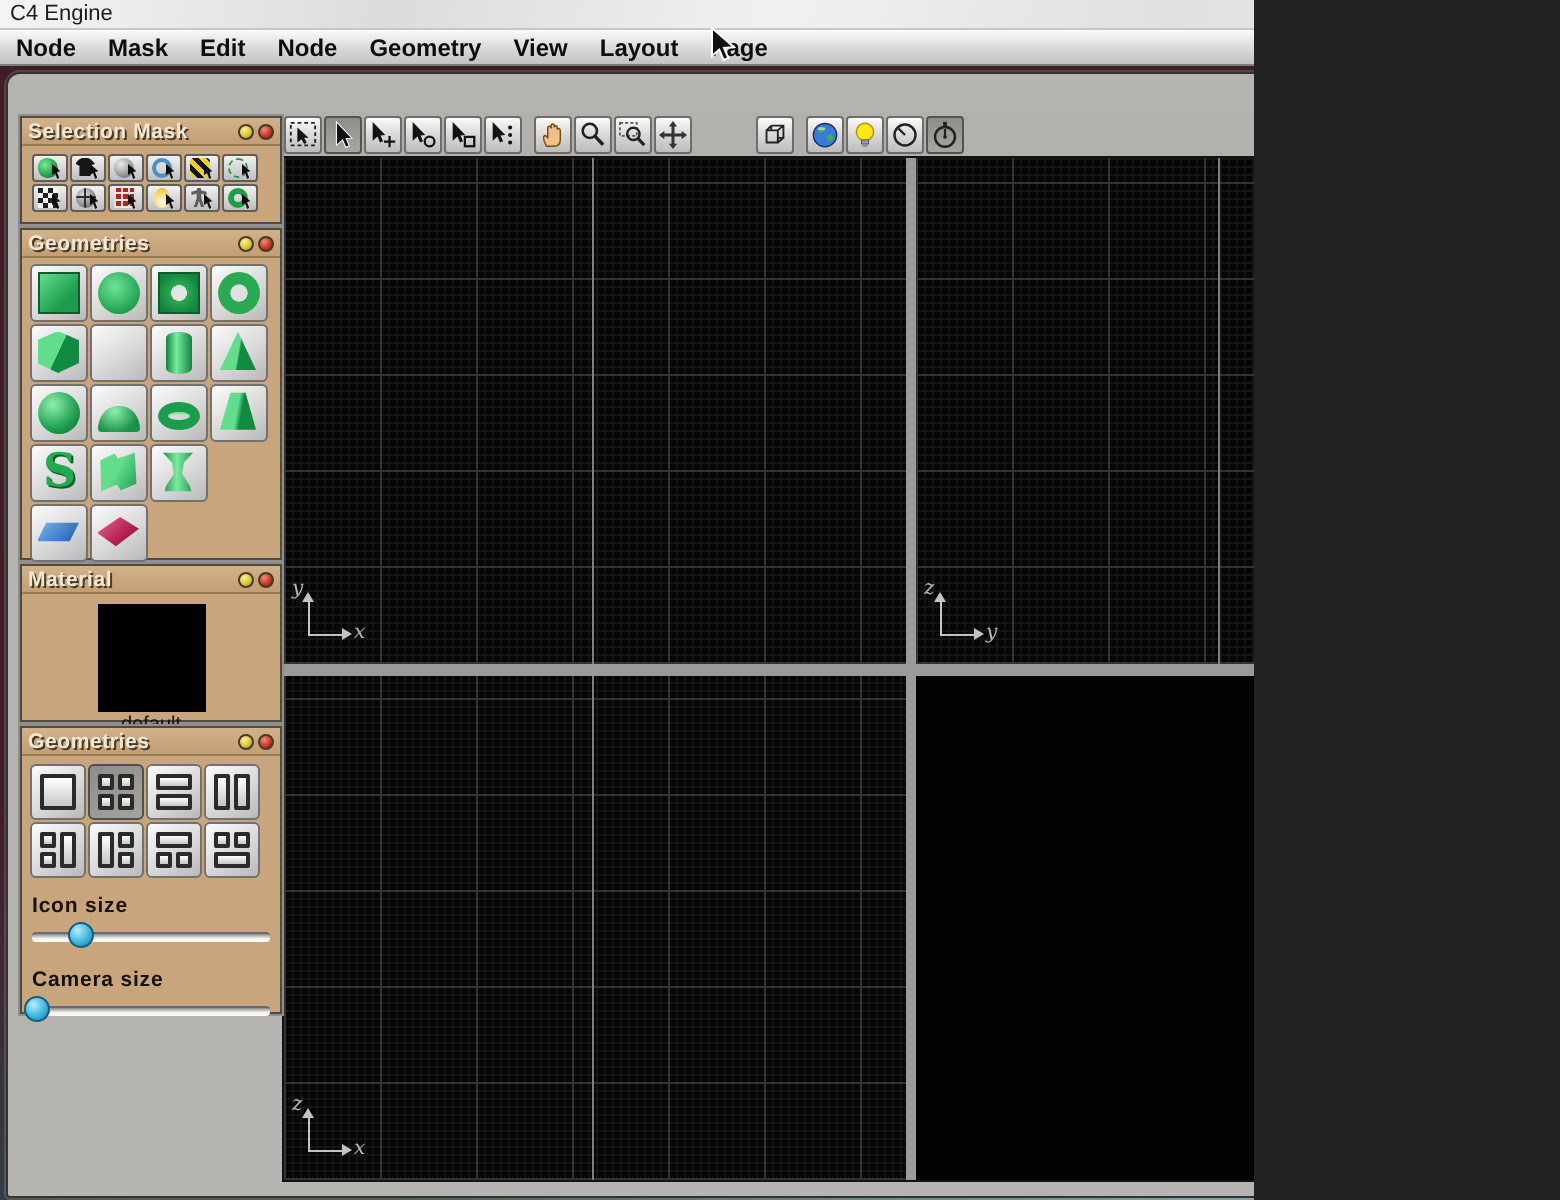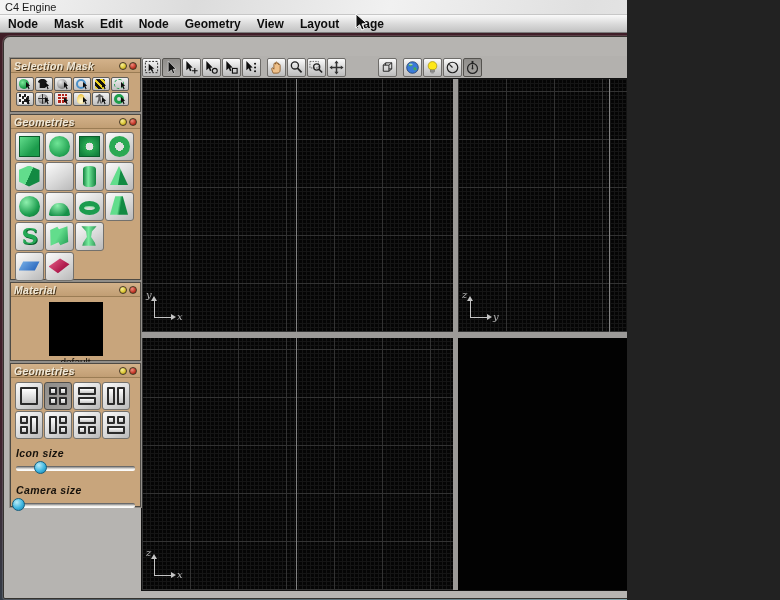--- a/index.html
+++ b/index.html
@@ -60,21 +60,21 @@
   .ax-h-head{position:absolute;left:22px;top:18px;width:0;height:0;
     border-top:3.5px solid transparent;border-bottom:3.5px solid transparent;border-left:5px solid #c4c4c4;}
   .ax-v-letter{position:absolute;left:-3px;top:-7px;font:italic 10px "DejaVu Serif",serif;color:#b8b8b8;}
   .ax-h-letter{position:absolute;left:28px;top:15px;font:italic 10px "DejaVu Serif",serif;color:#b8b8b8;}
   
   .panel{position:absolute;left:6px;width:131px;background:#c8a57c;
     border:1px solid #4e4a44;box-shadow:0 0 0 1px #918e89;box-sizing:border-box;}
   .panel-title{height:13px;display:flex;align-items:center;padding:0 3px;
     border-bottom:1px solid #9a7c54;background:linear-gradient(180deg,#d3b28a,#c19e74);}
   .panel-title-text{flex:1;font-size:10.5px;font-weight:bold;color:#efe8d8;letter-spacing:0.3px;
-    text-shadow:1px 1px 0 rgba(62,45,22,0.9);white-space:nowrap;overflow:hidden;font-style:italic;}
+    text-shadow:1px 1px 0 rgba(62,45,22,0.9);white-space:nowrap;overflow:hidden;}
   .pbtn{width:8px;height:8px;border-radius:50%;margin-left:2px;border:1px solid #473a26;box-sizing:border-box;}
   .pbtn.min{background:radial-gradient(circle at 35% 30%,#f8ef9a,#d8c22e 60%,#9a8410);}
   .pbtn.cls{background:radial-gradient(circle at 35% 30%,#ef8d7c,#c23526 60%,#7e1409);}
   #panel-selmask{top:21px;height:54px;}
   #panel-geom{top:77px;height:166px;}
   #panel-material{top:245px;height:79px;}
   #panel-viewports{top:326px;height:144px;}
   
   .sm-grid{padding:3px 0 0 4px;display:flex;flex-wrap:wrap;width:124px;}
   .sm-cell{position:relative;width:18px;height:14px;margin:0.5px;border:1px solid #5f5d59;border-radius:2px;
@@ -130,21 +130,21 @@
   .mat-swatch{width:54px;height:54px;margin-top:5px;background:#000;}
   .mat-label{font-size:10px;color:#17120c;margin-top:1px;}
   
   .vp-grid-rows{padding:3px 0 0 3px;}
   .vp-row{display:flex;}
   .vp-btn{position:relative;width:28px;height:28px;margin:0.5px;border:1px solid #73716d;border-radius:3px;
     background:linear-gradient(145deg,#fbfbfb,#d9d9d9 55%,#b9b9b9);box-sizing:border-box;}
   .vp-btn.selected{background:linear-gradient(145deg,#8f8d8a,#a5a3a0);border-color:#514f4b;}
   .vp-cellgrid{position:absolute;inset:4px;display:grid;grid-template:1fr 1fr/1fr 1fr;gap:2px;}
   .vp-cell{border:2px solid #2b2b2b;background:linear-gradient(180deg,#fff,#c6c6c6);border-radius:1px;box-sizing:border-box;}
-  .slider-label{font-size:10.5px;font-weight:bold;color:#17120c;letter-spacing:0.4px;padding:0 4px 0 5px;font-style:italic;}
+  .slider-label{font-size:10.5px;font-weight:bold;color:#17120c;letter-spacing:0.4px;padding:0 4px 0 5px;}
   .lbl-icon{margin-top:8px;}
   .lbl-cam{margin-top:9px;}
   .slider{position:relative;height:14px;margin:2px 5px 0 5px;}
   .slider-track{position:absolute;left:0;right:0;top:5px;height:4px;border-radius:2px;
     background:linear-gradient(180deg,#8a8a8a,#f4f2ee 55%,#fff);border-top:1px solid #6a6a6a;}
   .slider-knob{position:absolute;top:0;width:13px;height:13px;border-radius:50%;
     background:radial-gradient(circle at 35% 30%,#b9ecf8,#3fb6e0 55%,#177ca6);border:1px solid #135f80;box-sizing:border-box;}
   
   .cursor{position:absolute;left:355px;top:13px;z-index:50;pointer-events:none;}
 </style>

